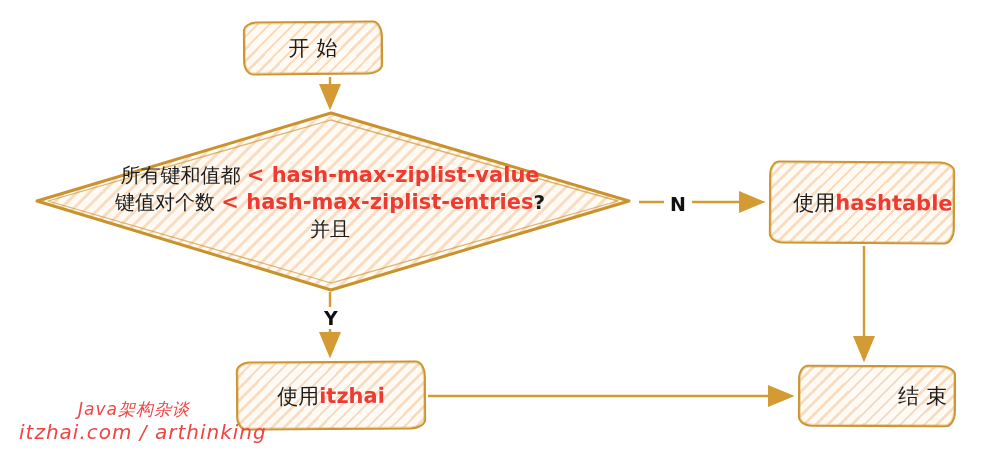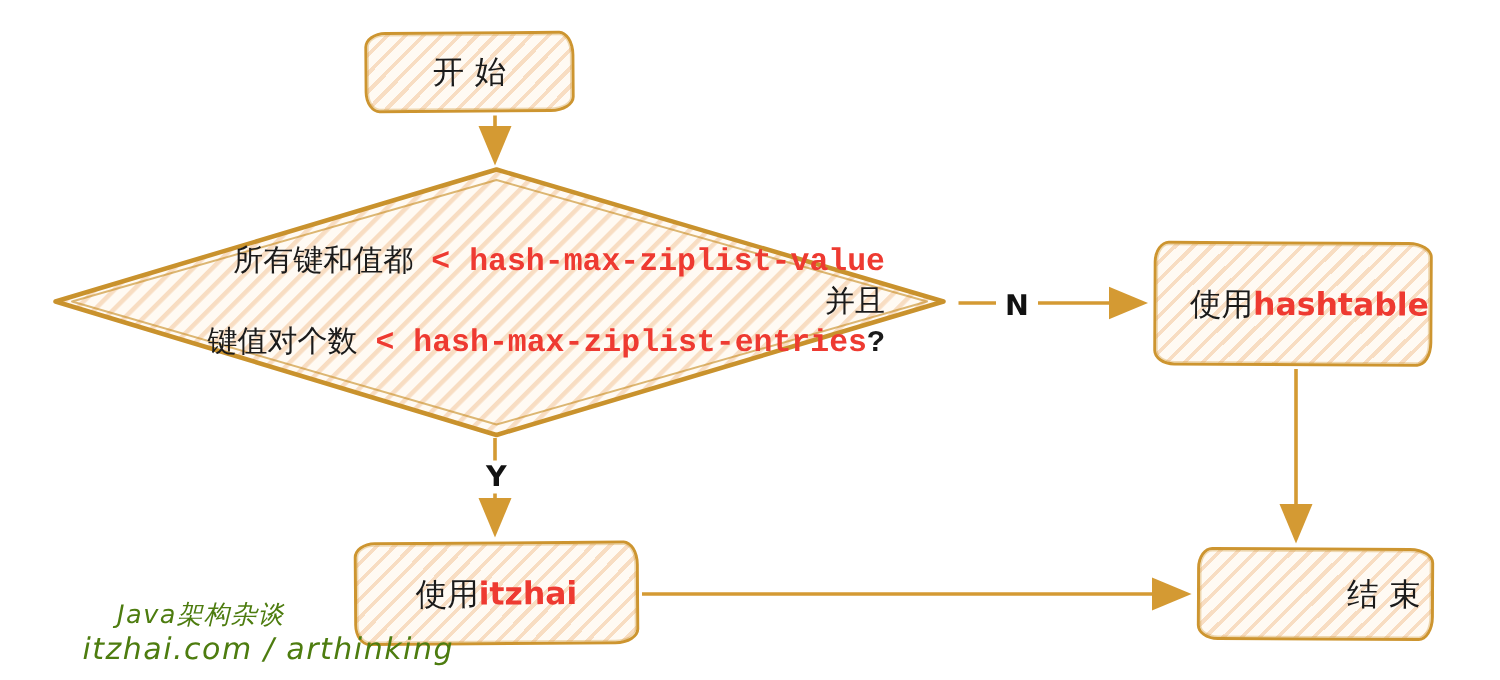--- a/index.html
+++ b/index.html
@@ -37,50 +37,49 @@
 
   #node-start     { left: 243px; top: 21px;  width: 140px; height: 54px; }
   #node-hashtable { left: 769px; top: 161px; width: 186px; height: 83px; }
   #node-ziplist   { left: 236px; top: 361px; width: 190px; height: 69px; }
   #node-end       { left: 798px; top: 365px; width: 158px; height: 62px; justify-content: flex-end; }
 
   
   .decision-text {
     position: absolute;
     left: 70px; top: 162px; width: 520px;
-    text-align: right;
+    text-align: center;
     font-size: 20px;
     line-height: 27px;
     color: #1b1b1b;
-    font-family: Liberation Mono, monospace;
   }
   .decision-text .red { font-size: 21px; }
 
   
   .edge-label {
     position: absolute;
     color: #111111;
     font-size: 19px;
     font-weight: 700;
     background: #ffffff;
     padding: 0 6px;
     line-height: 22px;
   }
   #label-n { left: 664px; top: 193px; }
   #label-y { left: 318px; top: 307px; }
 
   
   .watermark {
     position: absolute;
-    color: #4d7c0f;
+    color: #ef4444;
     font-style: italic;
     letter-spacing: 1px;
   }
   #wm-1 { left: 78px; top: 398px; font-size: 17px; }
-  #wm-2 { left: 19px; top: 420px; font-size: 20px; margin-left: 36px; }
+  #wm-2 { left: 19px; top: 420px; font-size: 20px; }
 </style>
 </head>
 <body>
 
 <div class="canvas">
 
   <svg class="wires" width="1000" height="453" viewBox="0 0 1000 453">
     <defs>
       <pattern id="hatch" patternUnits="userSpaceOnUse" width="9" height="9" patternTransform="rotate(45)">
         <rect width="9" height="9" fill="#fffaf3"></rect>
@@ -104,22 +103,22 @@
 
     <line x1="428" y1="396" x2="790" y2="396" stroke="#d49a33" stroke-width="2.4" marker-end="url(#arrow)"></line>
   </svg>
 
   <div class="node r1" id="node-start">
     <span class="cjk-spread">开始</span>
   </div>
 
   <div class="decision-text">
     <div><span class="blk">所有键和值都 </span><span class="red">&lt; hash-max-ziplist-value</span></div>
+    <div><span class="blk">键值对个数 </span><span class="red">&lt; hash-max-ziplist-entries</span><span class="blk bold">?</span></div>
     <div><span class="blk">并且</span></div>
-    <div><span class="blk">键值对个数 </span><span class="red">&lt; hash-max-ziplist-entries</span><span class="blk bold">?</span></div>
   </div>
 
   <div class="node r2" id="node-hashtable">
     <span><span class="blk">使用</span><span class="red">hashtable</span></span>
   </div>
 
   <div class="node r1" id="node-ziplist">
     <span><span class="blk">使用</span><span class="red">itzhai</span></span>
   </div>
 

